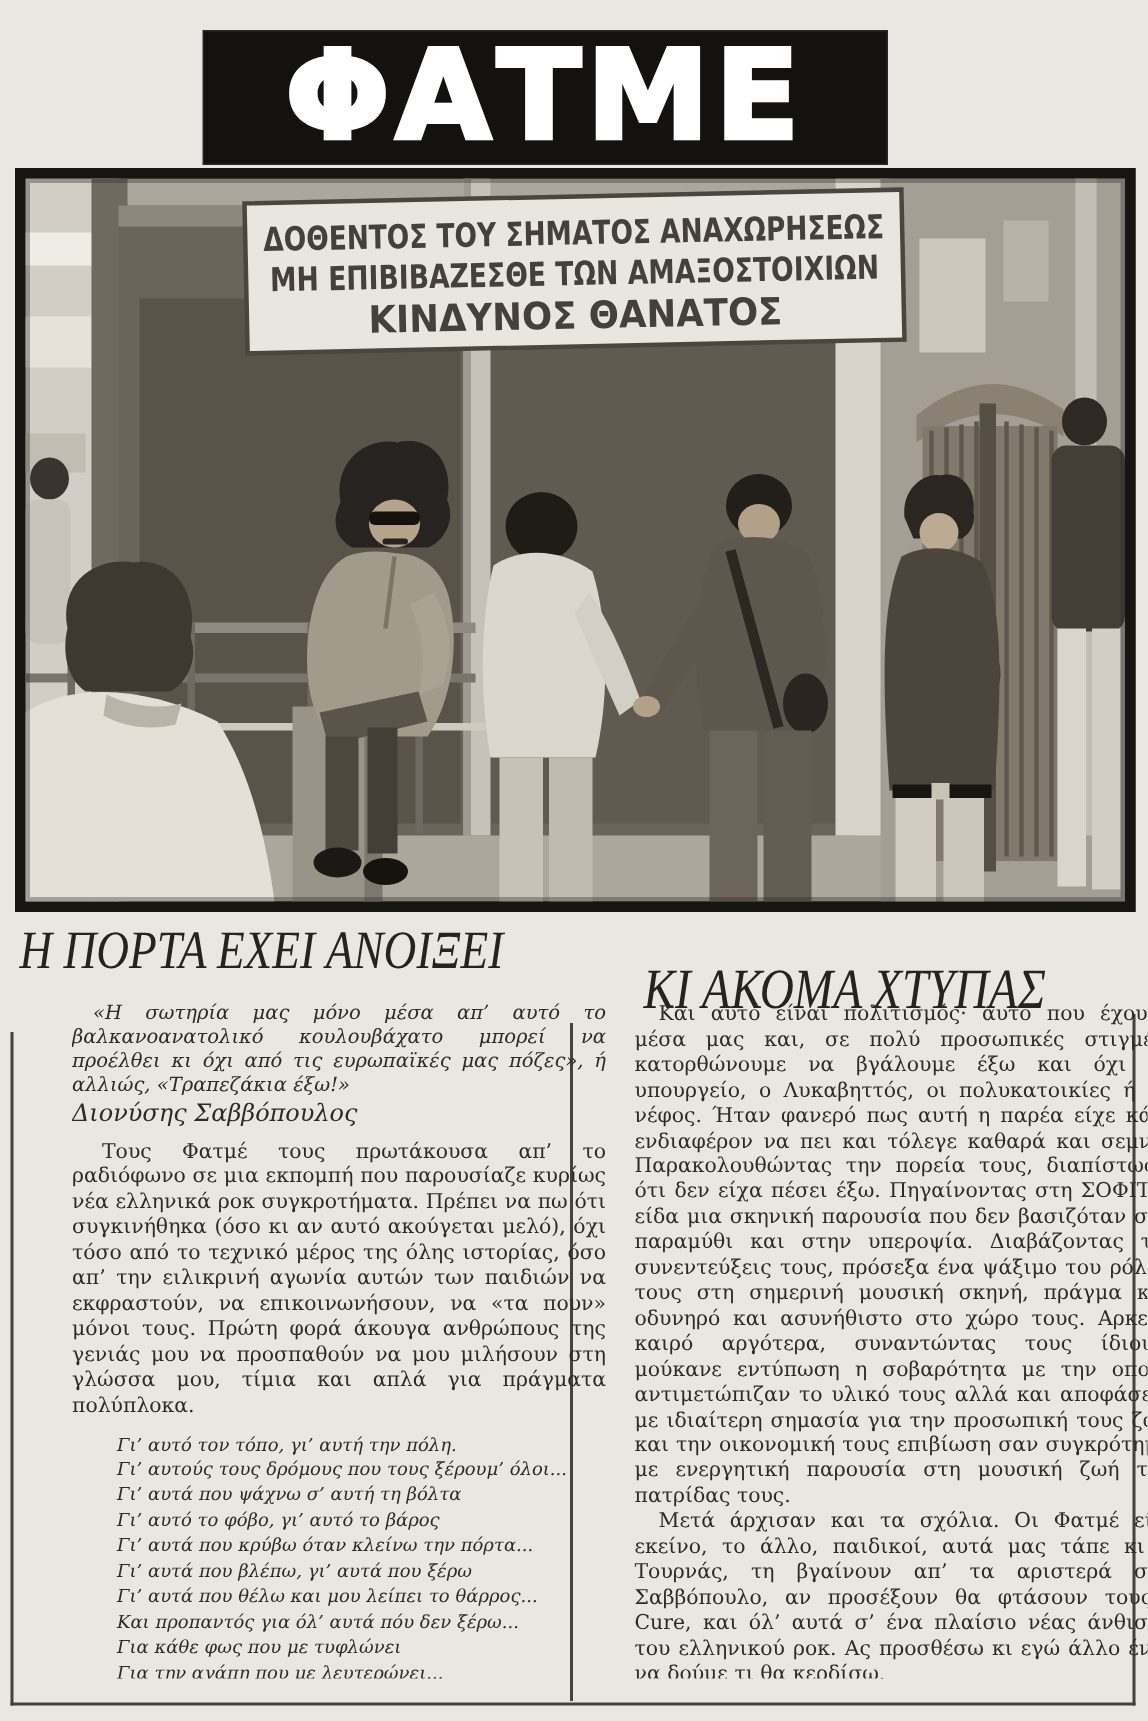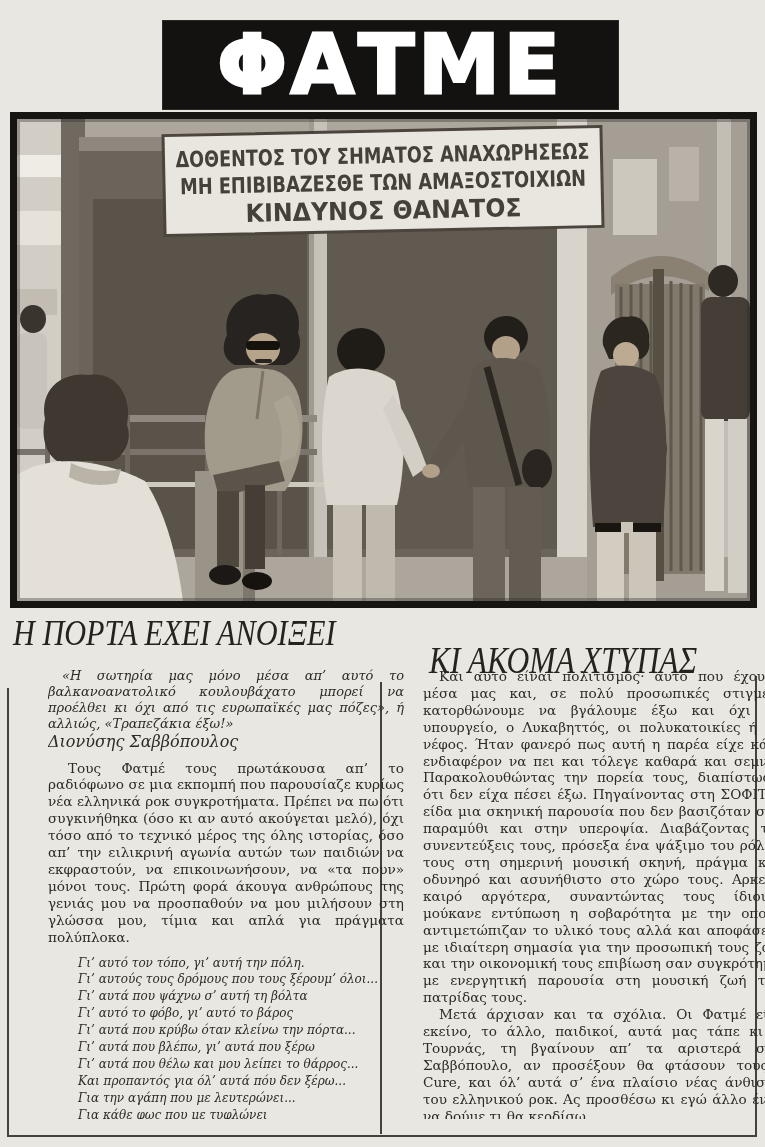--- a/index.html
+++ b/index.html
@@ -4,21 +4,21 @@
 <style>
   html,body{margin:0;padding:0;}
   body{
     width:765px;height:1147px;position:relative;overflow:hidden;
     background:#e9e7e1;
     font-family:"DejaVu Serif", serif;
     color:#2e2a26;
   }
   
   .banner{
-    position:absolute;left:163px;top:21px;width:455px;height:88px;
+    position:absolute;left:136px;top:21px;width:455px;height:88px;
     background:#141210;display:flex;align-items:center;justify-content:center;
     box-shadow:0 0 0 1px #2a2825;
   }
   .banner span{
     font-family:"DejaVu Sans", sans-serif;font-weight:bold;font-size:82px;
     line-height:88px;color:#ffffff;letter-spacing:4px;
     -webkit-text-stroke:3px #ffffff;
   }
   
   .photo-frame{
@@ -198,22 +198,22 @@
   <div class="intro">Τους Φατμέ τους πρωτάκουσα απ’ το ραδιόφωνο σε μια εκπομπή που παρουσίαζε κυρίως νέα ελληνικά ροκ συγκροτήματα. Πρέπει να πω ότι συγκινήθηκα (όσο κι αν αυτό ακούγεται μελό), όχι τόσο από το τεχνικό μέρος της όλης ιστορίας, όσο απ’ την ειλικρινή αγωνία αυτών των παιδιών να εκφραστούν, να επικοινωνήσουν, να «τα πουν» μόνοι τους. Πρώτη φορά άκουγα ανθρώπους της γενιάς μου να προσπαθούν να μου μιλήσουν στη γλώσσα μου, τίμια και απλά για πράγματα πολύπλοκα.</div>
   <div class="verse">
     <div class="verse-line">Γι’ αυτό τον τόπο, γι’ αυτή την πόλη.</div>
     <div class="verse-line">Γι’ αυτούς τους δρόμους που τους ξέρουμ’ όλοι...</div>
     <div class="verse-line">Γι’ αυτά που ψάχνω σ’ αυτή τη βόλτα</div>
     <div class="verse-line">Γι’ αυτό το φόβο, γι’ αυτό το βάρος</div>
     <div class="verse-line">Γι’ αυτά που κρύβω όταν κλείνω την πόρτα...</div>
     <div class="verse-line">Γι’ αυτά που βλέπω, γι’ αυτά που ξέρω</div>
     <div class="verse-line">Γι’ αυτά που θέλω και μου λείπει το θάρρος...</div>
     <div class="verse-line">Και προπαντός για όλ’ αυτά πόυ δεν ξέρω...</div>
+    <div class="verse-line">Για κάθε φως που με τυφλώνει</div>
     <div class="verse-line">Για την αγάπη που με λευτερώνει...</div>
-    <div class="verse-line">Για κάθε φως που με τυφλώνει</div>
 
   </div>
 </div>
 
 <div class="col col-right">
   <p class="rp">Και αυτό είναι πολιτισμός· αυτό που έχουμε μέσα μας και, σε πολύ προσωπικές στιγμές, κατορθώνουμε να βγάλουμε έξω και όχι το υπουργείο, ο Λυκαβηττός, οι πολυκατοικίες ή το νέφος. Ήταν φανερό πως αυτή η παρέα είχε κάτι ενδιαφέρον να πει και τόλεγε καθαρά και σεμνά. Παρακολουθώντας την πορεία τους, διαπίστωσα ότι δεν είχα πέσει έξω. Πηγαίνοντας στη ΣΟΦΙΤΑ, είδα μια σκηνική παρουσία που δεν βασιζόταν στο παραμύθι και στην υπεροψία. Διαβάζοντας τις συνεντεύξεις τους, πρόσεξα ένα ψάξιμο του ρόλου τους στη σημερινή μουσική σκηνή, πράγμα και οδυνηρό και ασυνήθιστο στο χώρο τους. Αρκετό καιρό αργότερα, συναντώντας τους ίδιους, μούκανε εντύπωση η σοβαρότητα με την οποία αντιμετώπιζαν το υλικό τους αλλά και αποφάσεις με ιδιαίτερη σημασία για την προσωπική τους ζωή και την οικονομική τους επιβίωση σαν συγκρότημα με ενεργητική παρουσία στη μουσική ζωή της πατρίδας τους.</p>
   <p class="rp">Μετά άρχισαν και τα σχόλια. Οι Φατμέ είν’ εκείνο, το άλλο, παιδικοί, αυτά μας τάπε κι ο Τουρνάς, τη βγαίνουν απ’ τα αριστερά στο Σαββόπουλο, αν προσέξουν θα φτάσουν τους... Cure, και όλ’ αυτά σ’ ένα πλαίσιο νέας άνθισης του ελληνικού ροκ. Ας προσθέσω κι εγώ άλλο ένα, να δούμε τι θα κερδίσω.</p>
 </div>
 
 </body></html>

